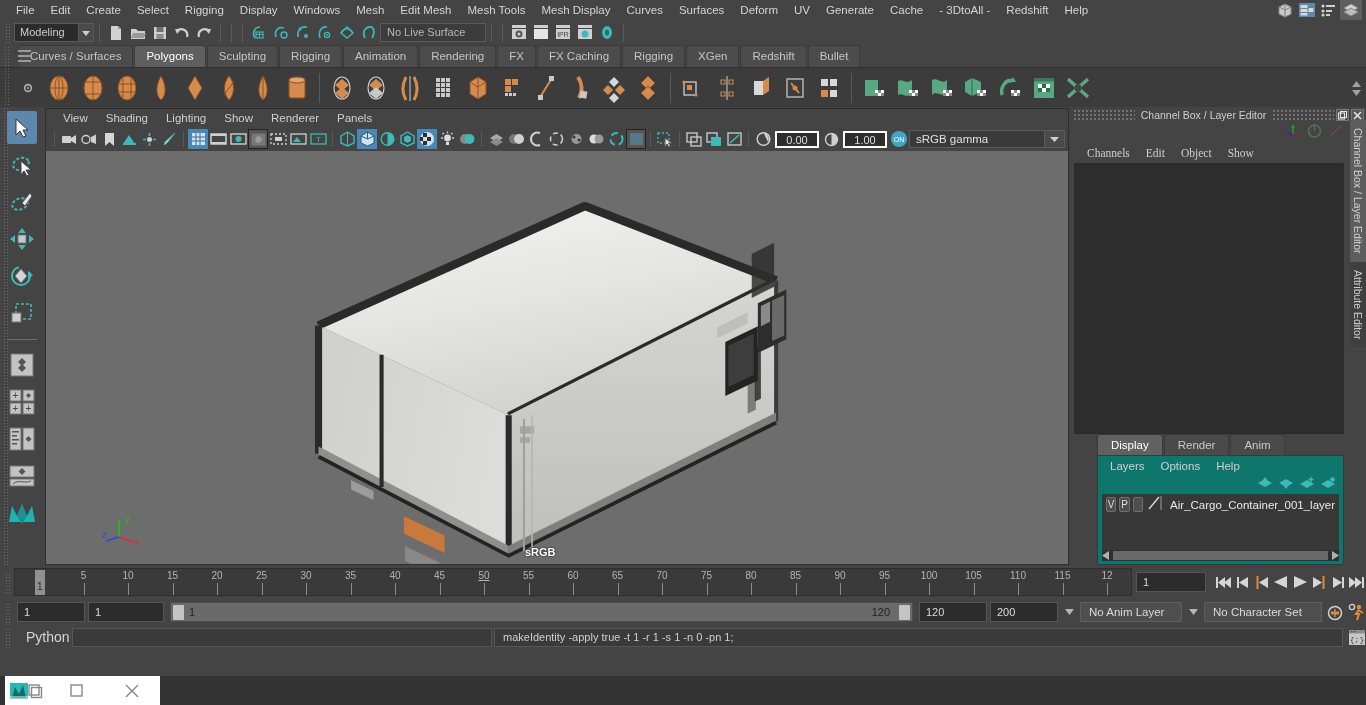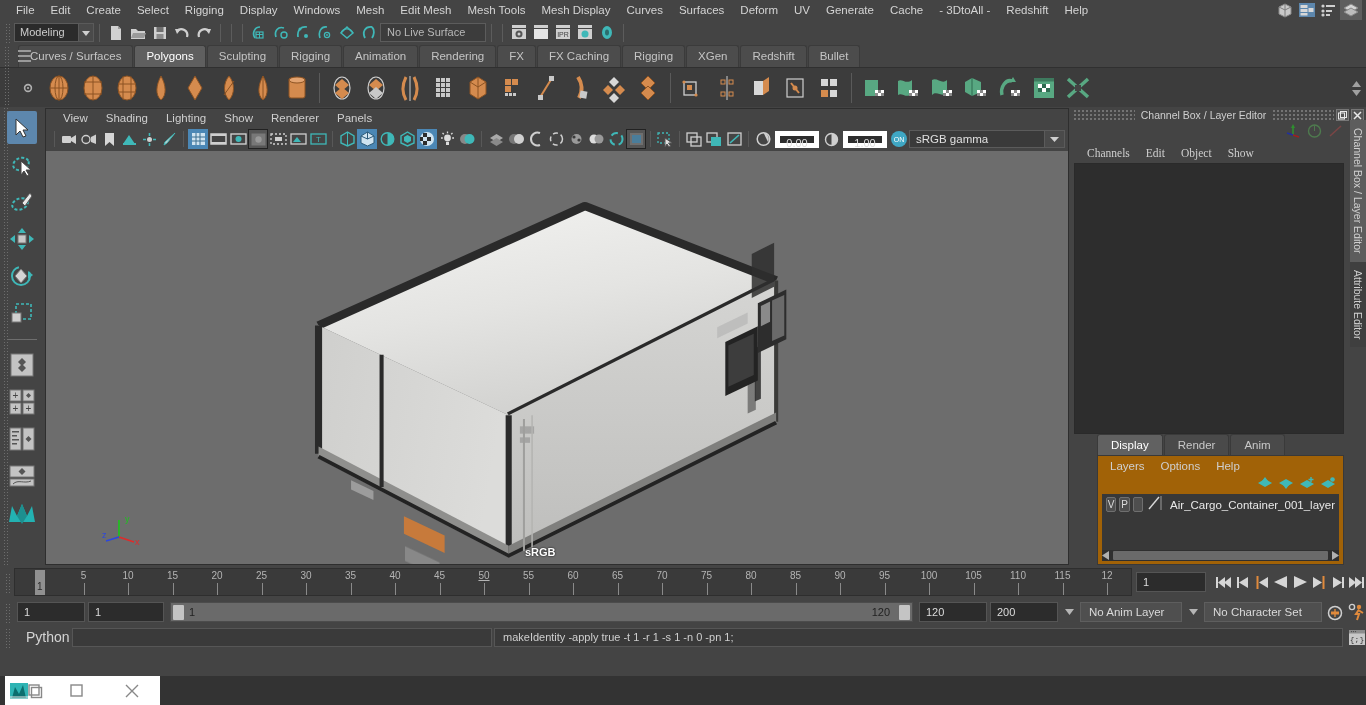--- a/index.html
+++ b/index.html
@@ -143,21 +143,21 @@
   .vmenu .mi { font-size: 11.5px; color: #cfcfcf; padding: 0 9px; line-height: 18px; }
   .vtools {
     height: 24px; background: #444444; display: flex; align-items: center;
     padding-left: 4px; overflow: hidden;
   }
   .vt { width: 20px; height: 20px; flex: none;
         display: flex; align-items: center; justify-content: center; }
   .vt.sel { background: #4b87b5; }
   .vt.sel2 { background: #555; border: 1px solid #222; }
   .numfield {
-    width: 44px; height: 17px; background: #2d2d2d; border: 5px solid #ffffff;
+    width: 44px; height: 17px; background: #2d2d2d; border: 2px solid #ffffff;
     color: #dddddd; font-size: 11px; line-height: 15px; text-align: center;
     flex: none; margin: 0 2px;
   }
   .gammabox {
     width: 136px; height: 18px; background: #3a3a3a; border: 1px solid #5b5b5b;
     color: #e0e0e0; font-size: 11.5px; line-height: 16px; padding-left: 6px;
     flex: none; display: flex; align-items: center;
   }
   .gammaarrow {
     width: 20px; height: 18px; background: #4a4a4a; border: 1px solid #5b5b5b;
@@ -197,21 +197,21 @@
     margin: 0 22px 0 3px;
   }
   .le-tabs { height: 21px; display: flex; align-items: flex-end; padding-left: 26px; }
   .le-tab {
     font-size: 11.5px; color: #c8c8c8; padding: 3px 13px 3px; line-height: 14px;
     background: #4a4a4a; border: 1px solid #3a3a3a; border-bottom: none;
     border-top-left-radius: 3px; border-top-right-radius: 3px; margin-right: 1px;
   }
   .le-tab.active { background: #616161; color: #ffffff; }
   .le-body {
-    height: 110px; background: #a16207; border: 1px solid #393939;
+    height: 110px; background: #0f766e; border: 1px solid #393939;
     margin: 0 22px 0 26px; display: flex; flex-direction: column;
   }
   .le-menus { height: 19px; display: flex; align-items: center; padding-left: 4px; }
   .le-menus span { font-size: 11.5px; color: #cfcfcf; padding: 0 8px; }
   .le-icons { height: 17px; display: flex; align-items: center;
               justify-content: flex-end; padding-right: 8px; gap: 7px; }
   .le-list { flex: 1; background: #383838; margin: 2px 4px 0; position: relative; }
   .le-row { height: 21px; display: flex; align-items: center; padding: 0 4px; gap: 3px; }
   .le-chip {
     width: 21px; height: 15px; background: #4e4e4e; border: 1px solid #6f6f6f;

